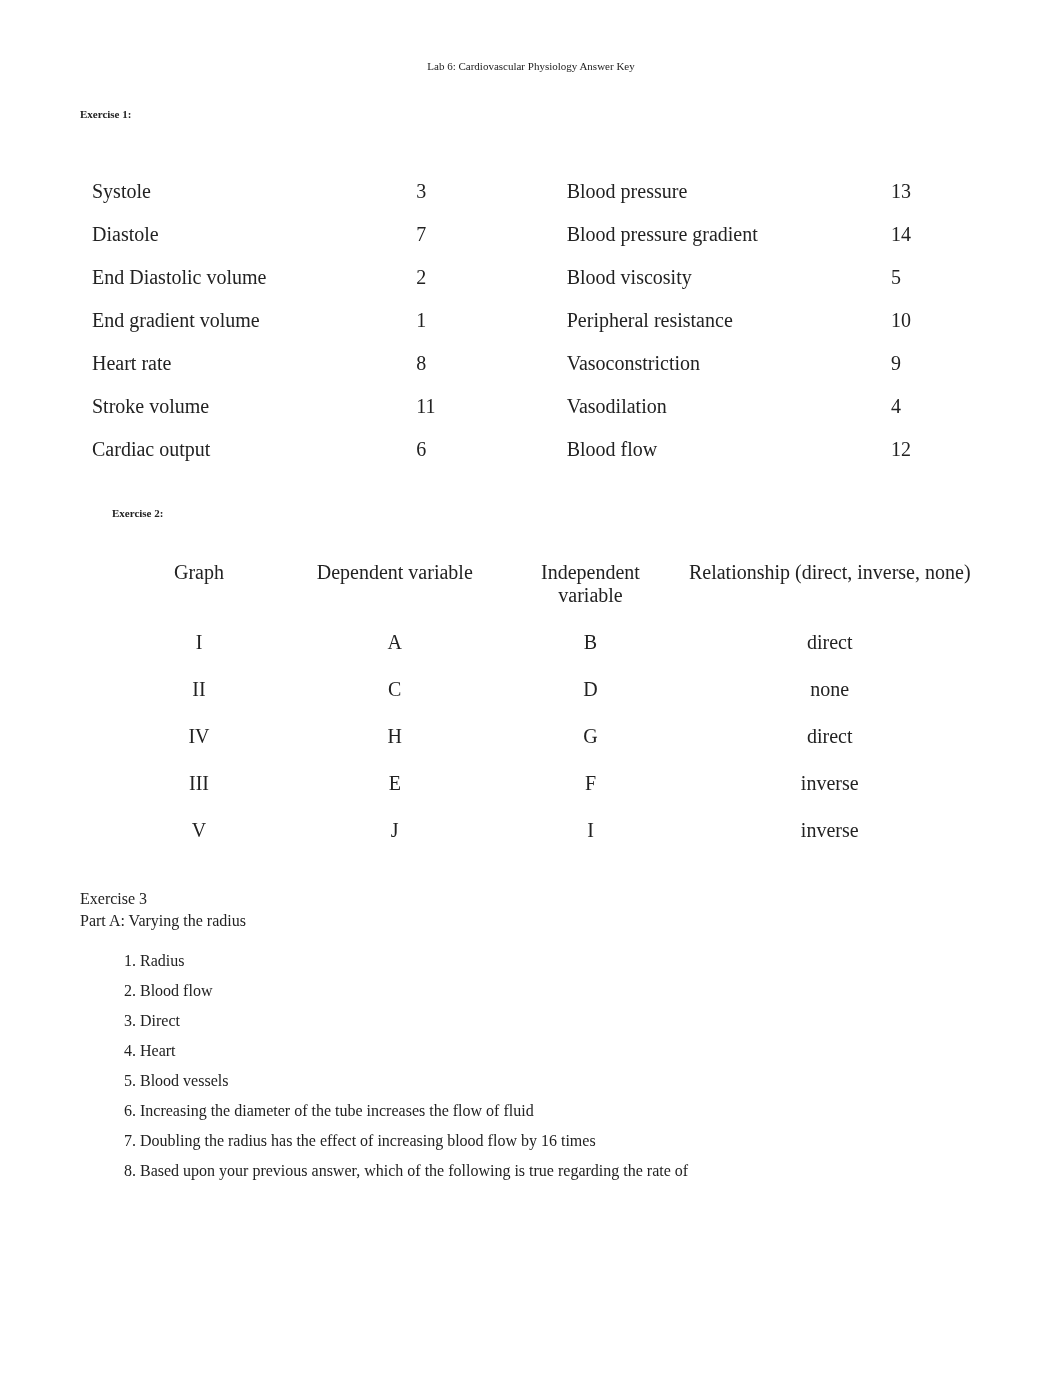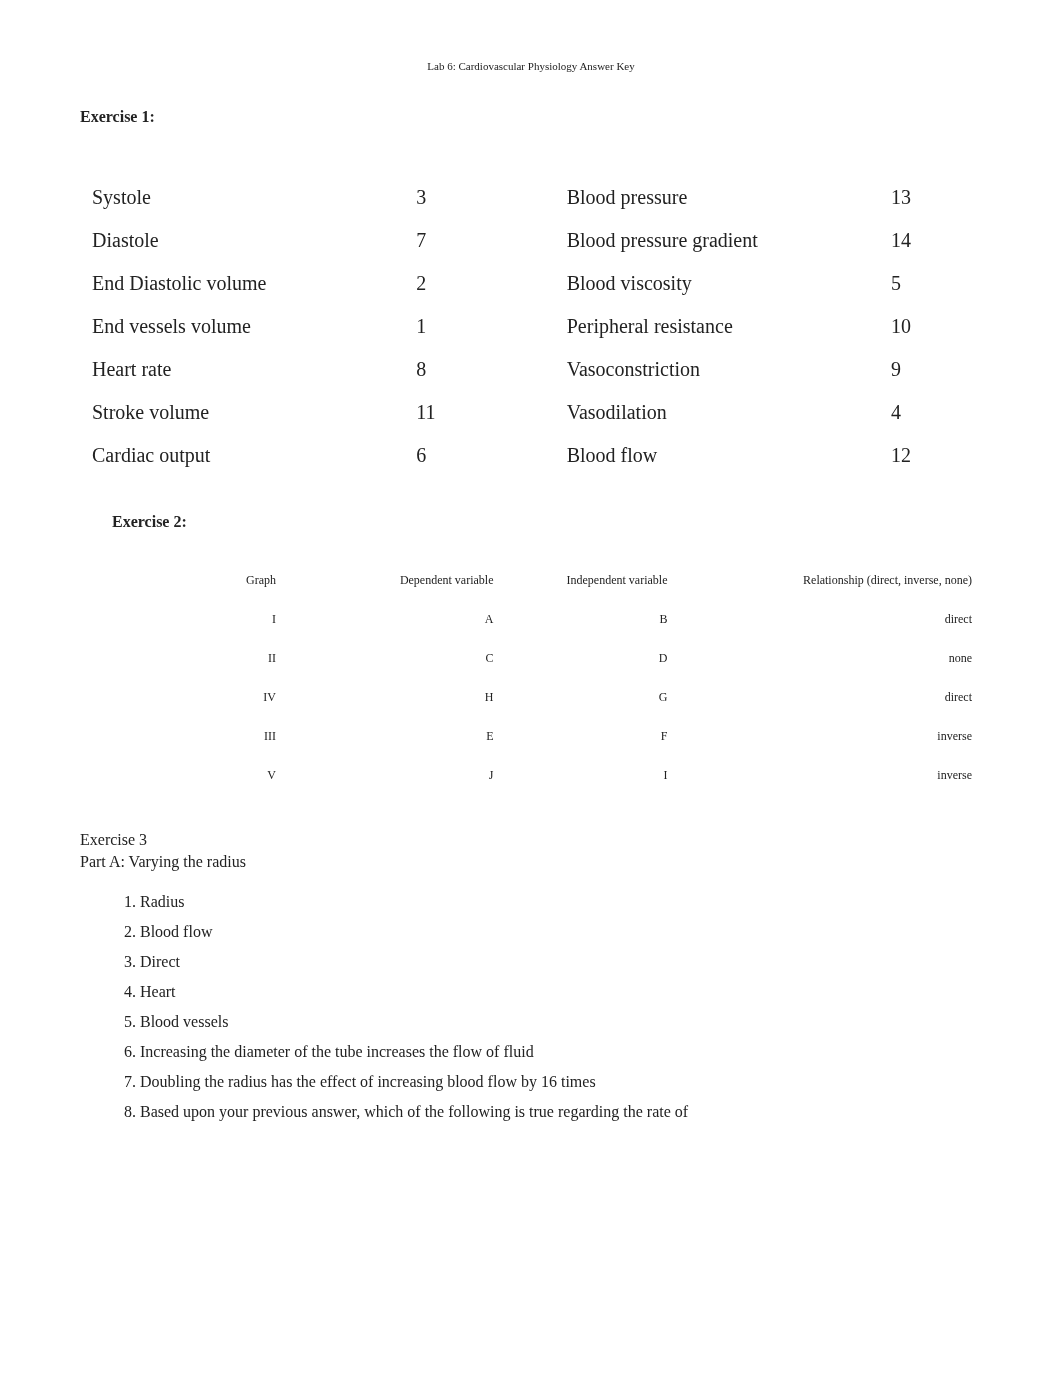--- a/index.html
+++ b/index.html
@@ -12,21 +12,21 @@
       max-width: 1062px;
       margin: 0 auto;
     }
     .page-title {
       text-align: center;
       font-size: 11px;
       margin-bottom: 36px;
       font-weight: normal;
     }
     .section-heading {
-      font-size: 16px;
+      font-size: 11px;
       margin-bottom: 30px;
     }
     .terms-table {
       width: 100%;
       border-collapse: collapse;
       margin-bottom: 8px;
     }
     .terms-table td {
       padding: 10px 12px;
       vertical-align: top;
@@ -45,23 +45,23 @@
       margin-left: 32px;
     }
     .ex2-table {
       width: 100%;
       border-collapse: collapse;
       margin-top: 30px;
     }
     .ex2-table th, .ex2-table td {
       padding: 12px 10px;
       vertical-align: top;
-      font-size: 12px;
+      font-size: 20px;
       font-weight: normal;
-      text-align: right;
+      text-align: center;
     }
     .ex2-table th {
       font-weight: normal;
     }
     .ex2-table col.col1 { width: 20%; }
     .ex2-table col.col2 { width: 25%; }
     .ex2-table col.col3 { width: 20%; }
     .ex2-table col.col4 { width: 35%; }
     .ex3-section {
       margin-top: 36px;
@@ -111,21 +111,21 @@
     <td class="num">14</td>
   </tr>
       <tr>
     <td class="term">End Diastolic volume</td>
     <td class="num">2</td>
     <td style="width:4%"></td>
     <td class="term">Blood viscosity</td>
     <td class="num">5</td>
   </tr>
       <tr>
-    <td class="term">End vessels volume</td>
+    <td class="term">End gradient volume</td>
     <td class="num">1</td>
     <td style="width:4%"></td>
     <td class="term">Peripheral resistance</td>
     <td class="num">10</td>
   </tr>
       <tr>
     <td class="term">Heart rate</td>
     <td class="num">8</td>
     <td style="width:4%"></td>
     <td class="term">Vasoconstriction</td>

